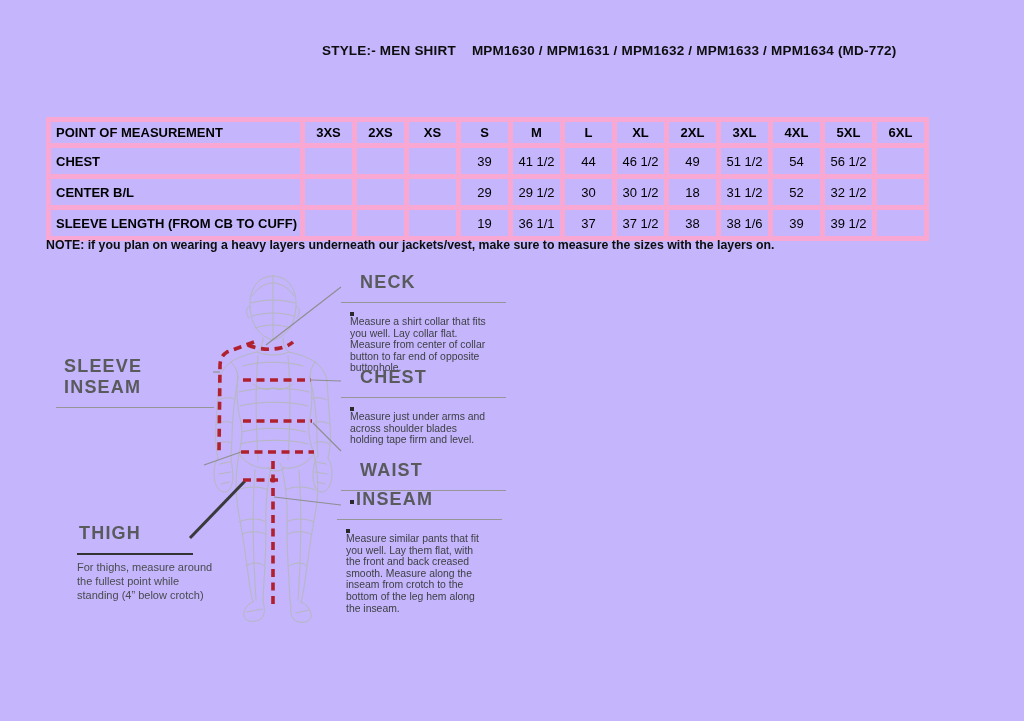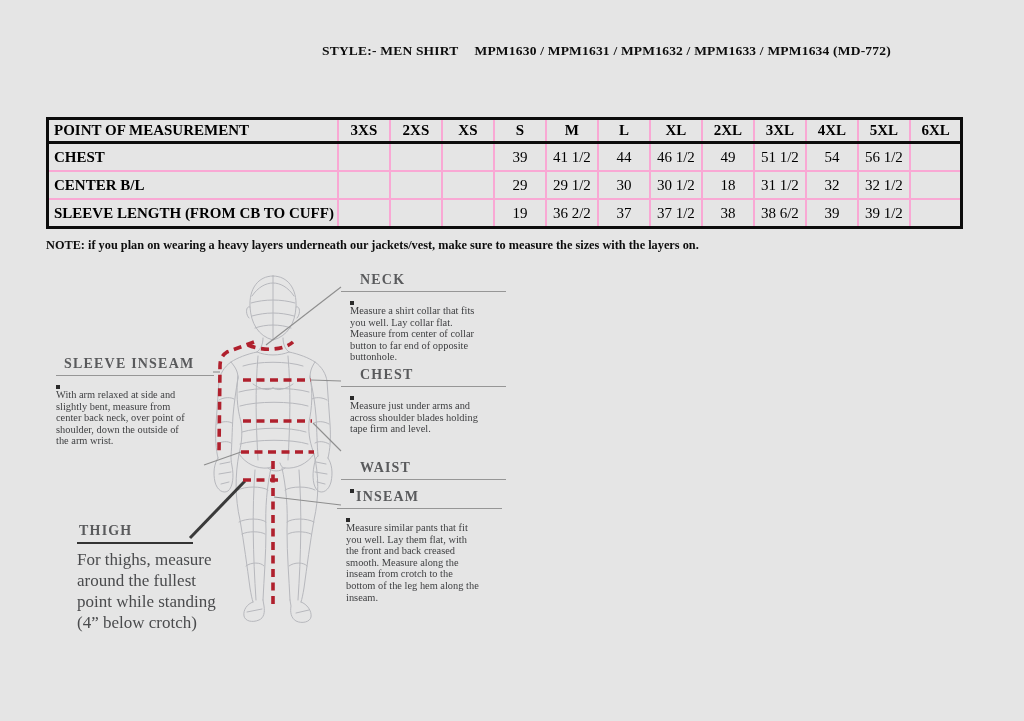--- a/index.html
+++ b/index.html
@@ -1,51 +1,51 @@
 <!DOCTYPE html>
 <html><head>
 <meta charset="utf-8">
 <style>
   html,body{margin:0;padding:0;background:#ffffff;}
   .page{
-    position:relative;width:1024px;height:721px;background:#e5e5e5;overflow:hidden;
-    font-family:Liberation Serif, serif;color:#000;
+    position:relative;width:1024px;height:721px;background:#c4b5fd;overflow:hidden;
+    font-family:Liberation Sans, sans-serif;color:#000;
   }
   
   .doc-title{
     position:absolute;left:322px;top:43px;font-size:13.5px;font-weight:700;color:#0d0d0d;
     white-space:nowrap;letter-spacing:.2px;
   }
   .doc-title .codes{margin-left:16px;}
   
   table.size-table{
     position:absolute;left:46px;top:117px;border-collapse:collapse;table-layout:fixed;
     border:3px solid #0c0c0c;
   }
   table.size-table th,table.size-table td{
-    border:2px solid #f9a8d4;font-size:15px;text-align:center;vertical-align:middle;
+    border:5px solid #f9a8d4;font-size:13px;text-align:center;vertical-align:middle;
     padding:0 3px;overflow:hidden;white-space:nowrap;
   }
   table.size-table th{font-weight:700;border-bottom:3px solid #0c0c0c;height:21px;}
   table.size-table td{height:26px;font-weight:400;}
   table.size-table th.pom,table.size-table td.rlabel{text-align:left;padding-left:5px;font-weight:700;}
   col.c-pom{width:230px;} col.c-size{width:52px;}
   
   .note{position:absolute;left:46px;top:238px;font-size:12.3px;font-weight:700;color:#0d0d0d;white-space:nowrap;}
   
   .sec{position:absolute;}
   .sec-h{
-    font-size:14px;font-weight:700;letter-spacing:1.2px;color:#595a5c;
-    padding-bottom:3px;border-bottom:1.2px solid #969696;
+    font-size:18px;font-weight:700;letter-spacing:1.2px;color:#595a5c;
+    padding-bottom:9px;border-bottom:1.2px solid #969696;
   }
   .sec-h.thick{border-bottom:2.5px solid #333;}
   .sec-b{display:flex;align-items:flex-start;margin-top:5px;flex-direction:column;}
   .bullet{flex:0 0 auto;width:4px;height:4px;background:#2a2a2a;margin-top:4px;margin-right:7px;}
   .sec-b p{margin:0;width:136px;font-size:10.4px;line-height:11.6px;color:#3e3f41;}
-  .sec.thigh .sec-b p{width:142px;font-size:17px;line-height:21px;color:#4a4b4d;}
+  .sec.thigh .sec-b p{width:142px;font-size:11px;line-height:14px;color:#4a4b4d;}
   
   svg.diagram{position:absolute;left:0;top:0;pointer-events:none;}
 </style>
 </head>
 <body>
 
 <div class="page">
 
   <div class="doc-title">
     <span>STYLE:- MEN SHIRT</span><span class="codes">MPM1630 / MPM1631 / MPM1632 / MPM1633 / MPM1634 (MD-772)</span>
@@ -102,35 +102,35 @@
       <td class="rlabel">CENTER B/L</td>
       <td></td>
       <td></td>
       <td></td>
       <td>29</td>
       <td>29 1/2</td>
       <td>30</td>
       <td>30 1/2</td>
       <td>18</td>
       <td>31 1/2</td>
-      <td>32</td>
+      <td>52</td>
       <td>32 1/2</td>
       <td></td>
     </tr>
     <tr>
       <td class="rlabel">SLEEVE LENGTH (FROM CB TO CUFF)</td>
       <td></td>
       <td></td>
       <td></td>
       <td>19</td>
-      <td>36 2/2</td>
+      <td>36 1/1</td>
       <td>37</td>
       <td>37 1/2</td>
       <td>38</td>
-      <td>38 6/2</td>
+      <td>38 1/6</td>
       <td>39</td>
       <td>39 1/2</td>
       <td></td>
     </tr>
   </tbody>
     </table>
 
   <div class="note">NOTE: if you plan on wearing a heavy layers underneath our jackets/vest, make sure to measure the sizes with the layers on.</div>
 
   <svg class="diagram" width="1024" height="721" viewBox="0 0 1024 721">
@@ -263,24 +263,20 @@
   <div class="sec" style="left:337px;top:489px;width:165px">
     <div class="sec-h" style="padding-left:19px">INSEAM</div>
     <div class="sec-b" style="padding-left:9px">
       <span class="bullet"></span>
       <p>Measure similar pants that fit you well. Lay them flat, with the front and back creased smooth. Measure along the inseam from crotch to the bottom of the leg hem along the inseam.</p>
     </div>
   </div>
 
   <div class="sec" style="left:56px;top:356px;width:158px">
     <div class="sec-h" style="padding-left:8px">SLEEVE INSEAM</div>
-    <div class="sec-b">
-      <span class="bullet"></span>
-      <p>With arm relaxed at side and slightly bent, measure from center back neck, over point of shoulder, down the outside of the arm wrist.</p>
-    </div>
   </div>
 
 
   <div class="sec thigh" style="left:77px;top:523px;width:142px">
     <div class="sec-h thick" style="width:114px;padding-left:2px">THIGH</div>
     <div class="sec-b">
       <p>For thighs, measure around the fullest point while standing (4” below crotch)</p>
     </div>
   </div>
 

